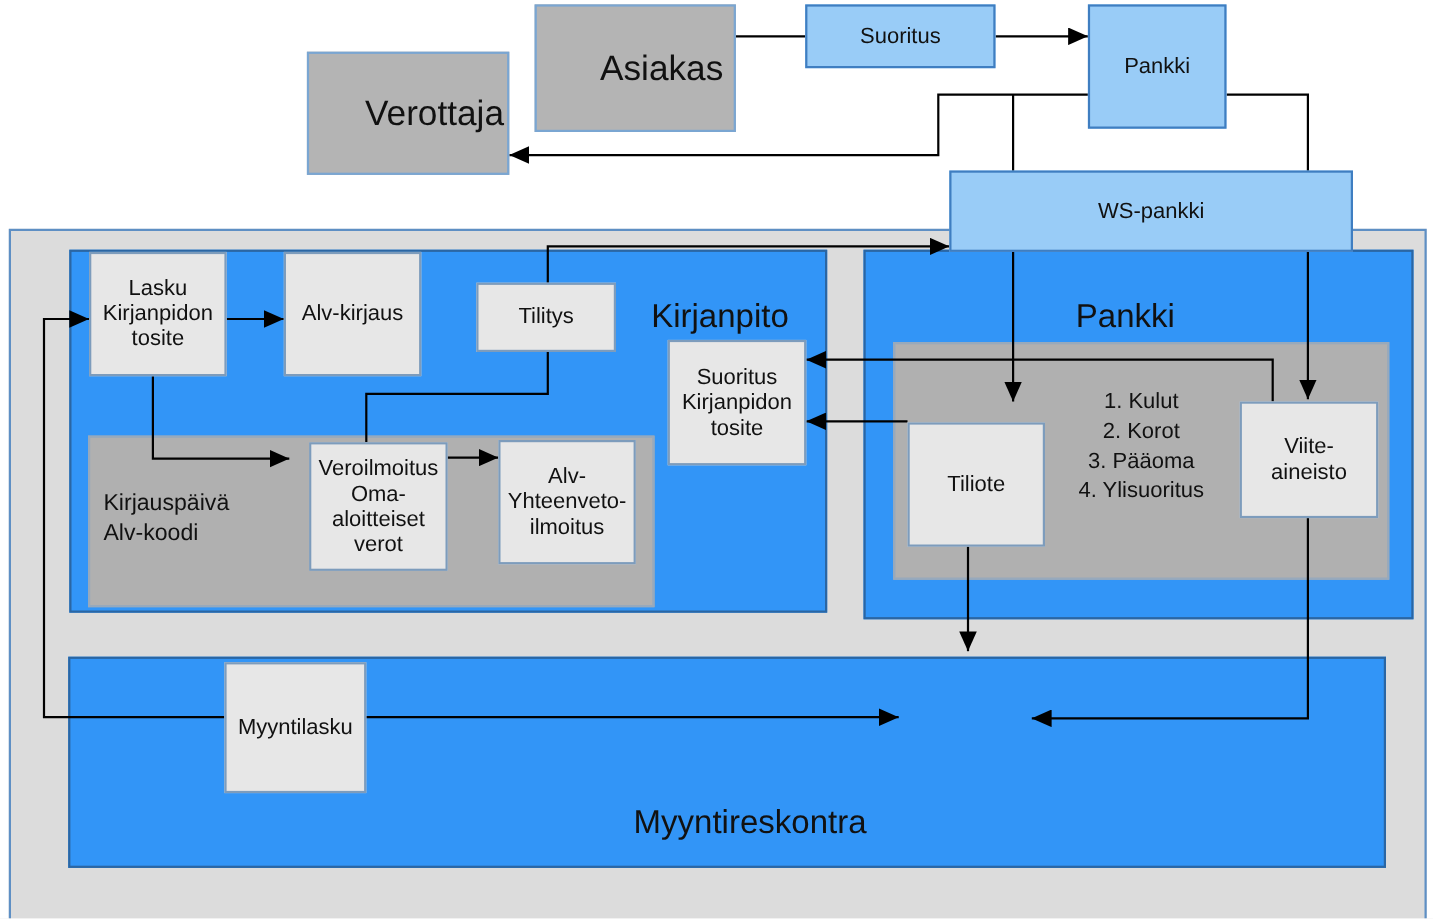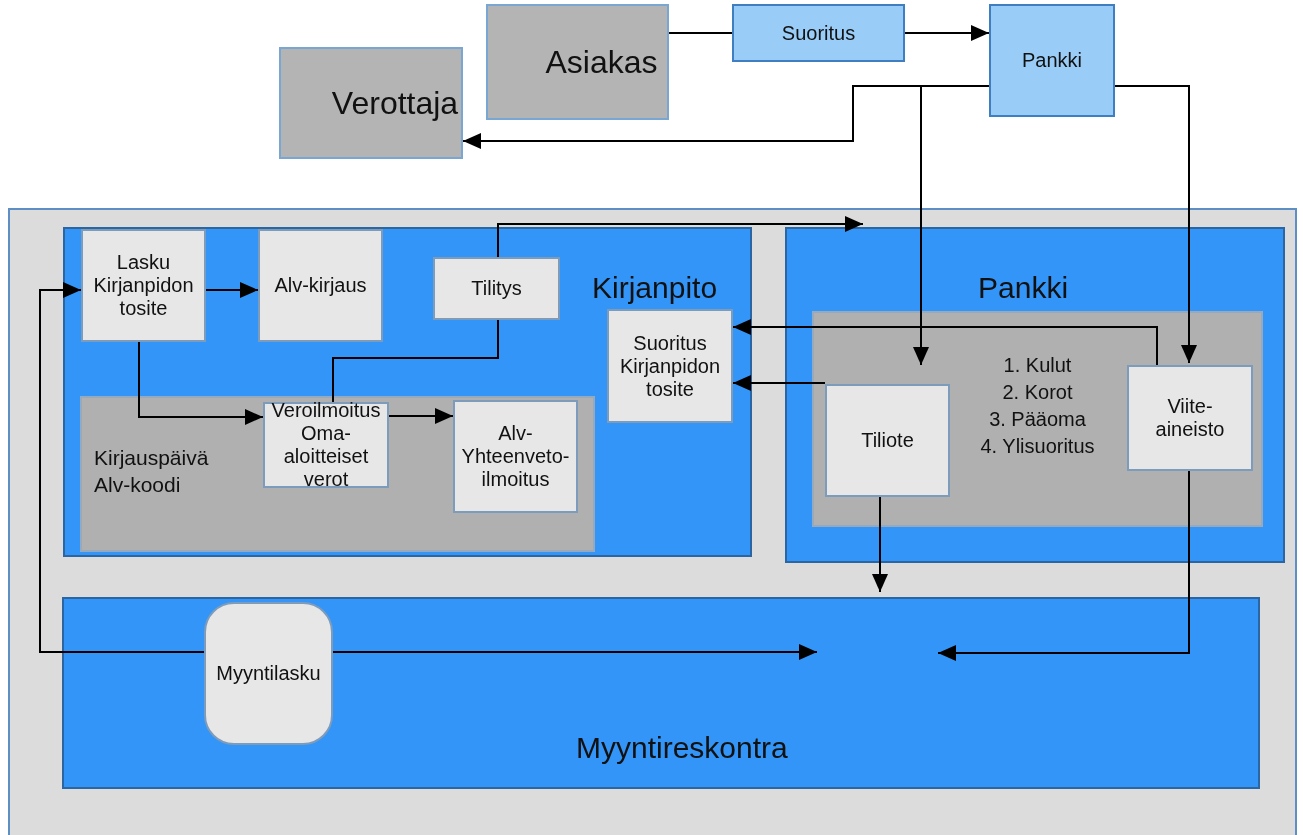--- a/index.html
+++ b/index.html
@@ -105,43 +105,44 @@
 
   <div class="layer leaves">
     <div class="box fill-gray huge-text" style="left:279px; top:47px; width:184px; height:112px;">Verottaja</div>
 
     <div class="box fill-gray huge-text" style="left:486px; top:4px; width:183px; height:116px;">Asiakas</div>
 
     <div class="box fill-lblue" style="left:732px; top:4px; width:173px; height:58px;">Suoritus</div>
 
     <div class="box fill-lblue" style="left:989px; top:4px; width:126px; height:113px;">Pankki</div>
 
+    <div class="box fill-lblue" style="left:863px; top:155px; width:367px; height:74px;">WS-pankki</div>
 
     <div class="box fill-light" style="left:81px; top:229px; width:125px; height:113px;">Lasku
 Kirjanpidon
 tosite</div>
 
     <div class="box fill-light" style="left:258px; top:229px; width:125px; height:113px;">Alv-kirjaus</div>
 
     <div class="box fill-light" style="left:433px; top:257px; width:127px; height:63px;">Tilitys</div>
 
     <div class="box fill-light" style="left:607px; top:309px; width:126px; height:114px;">Suoritus
 Kirjanpidon
 tosite</div>
 
-    <div class="box fill-light" style="left:263px; top:402px; width:126px; height:86px;">Veroilmoitus
+    <div class="box fill-light" style="left:281px; top:402px; width:126px; height:117px;">Veroilmoitus
 Oma-aloitteiset
 verot</div>
 
     <div class="box fill-light" style="left:453px; top:400px; width:125px; height:113px;">Alv-
 Yhteenveto-
 ilmoitus</div>
 
     <div class="box fill-light" style="left:825px; top:384px; width:125px; height:113px;">Tiliote</div>
 
     <div class="box fill-light" style="left:1127px; top:365px; width:126px; height:106px;">Viite-
 aineisto</div>
 
-    <div class="box fill-light" style="left:204px; top:602px; width:129px; height:143px;border-radius:30px;">Myyntilasku</div>
+    <div class="box fill-light" style="left:204px; top:602px; width:129px; height:119px;">Myyntilasku</div>
 
   </div>
 
 </div>
 
 </body></html>

